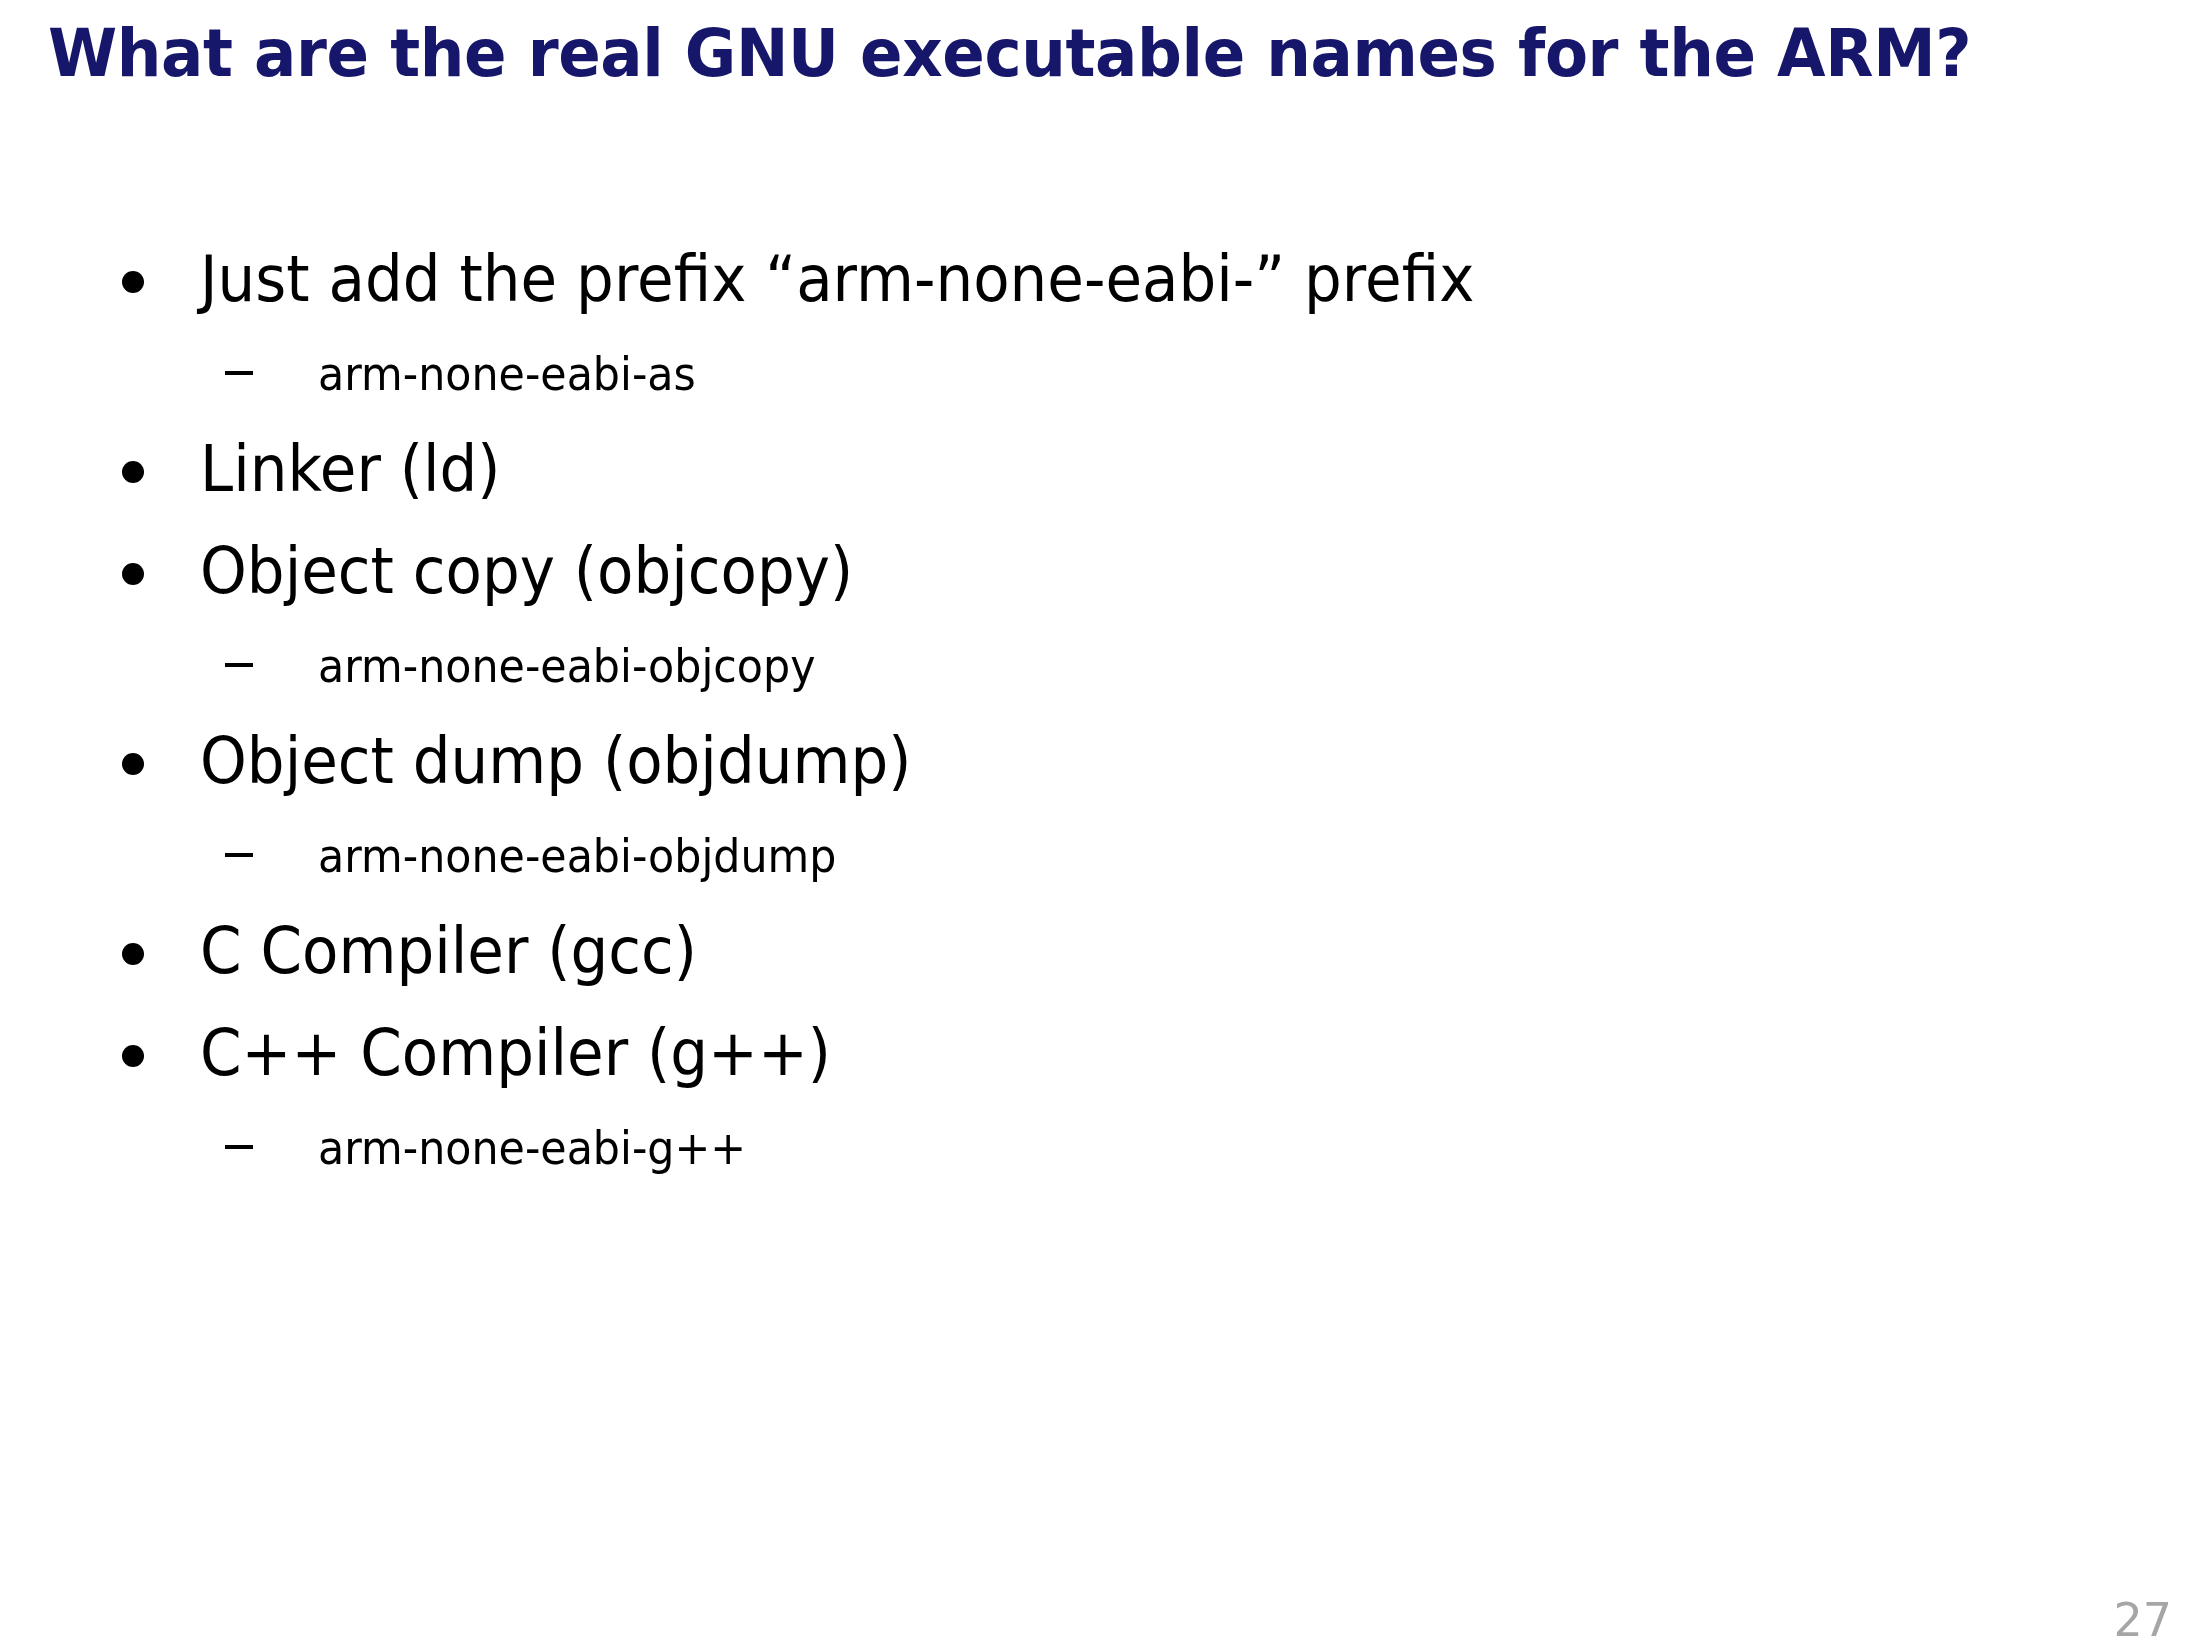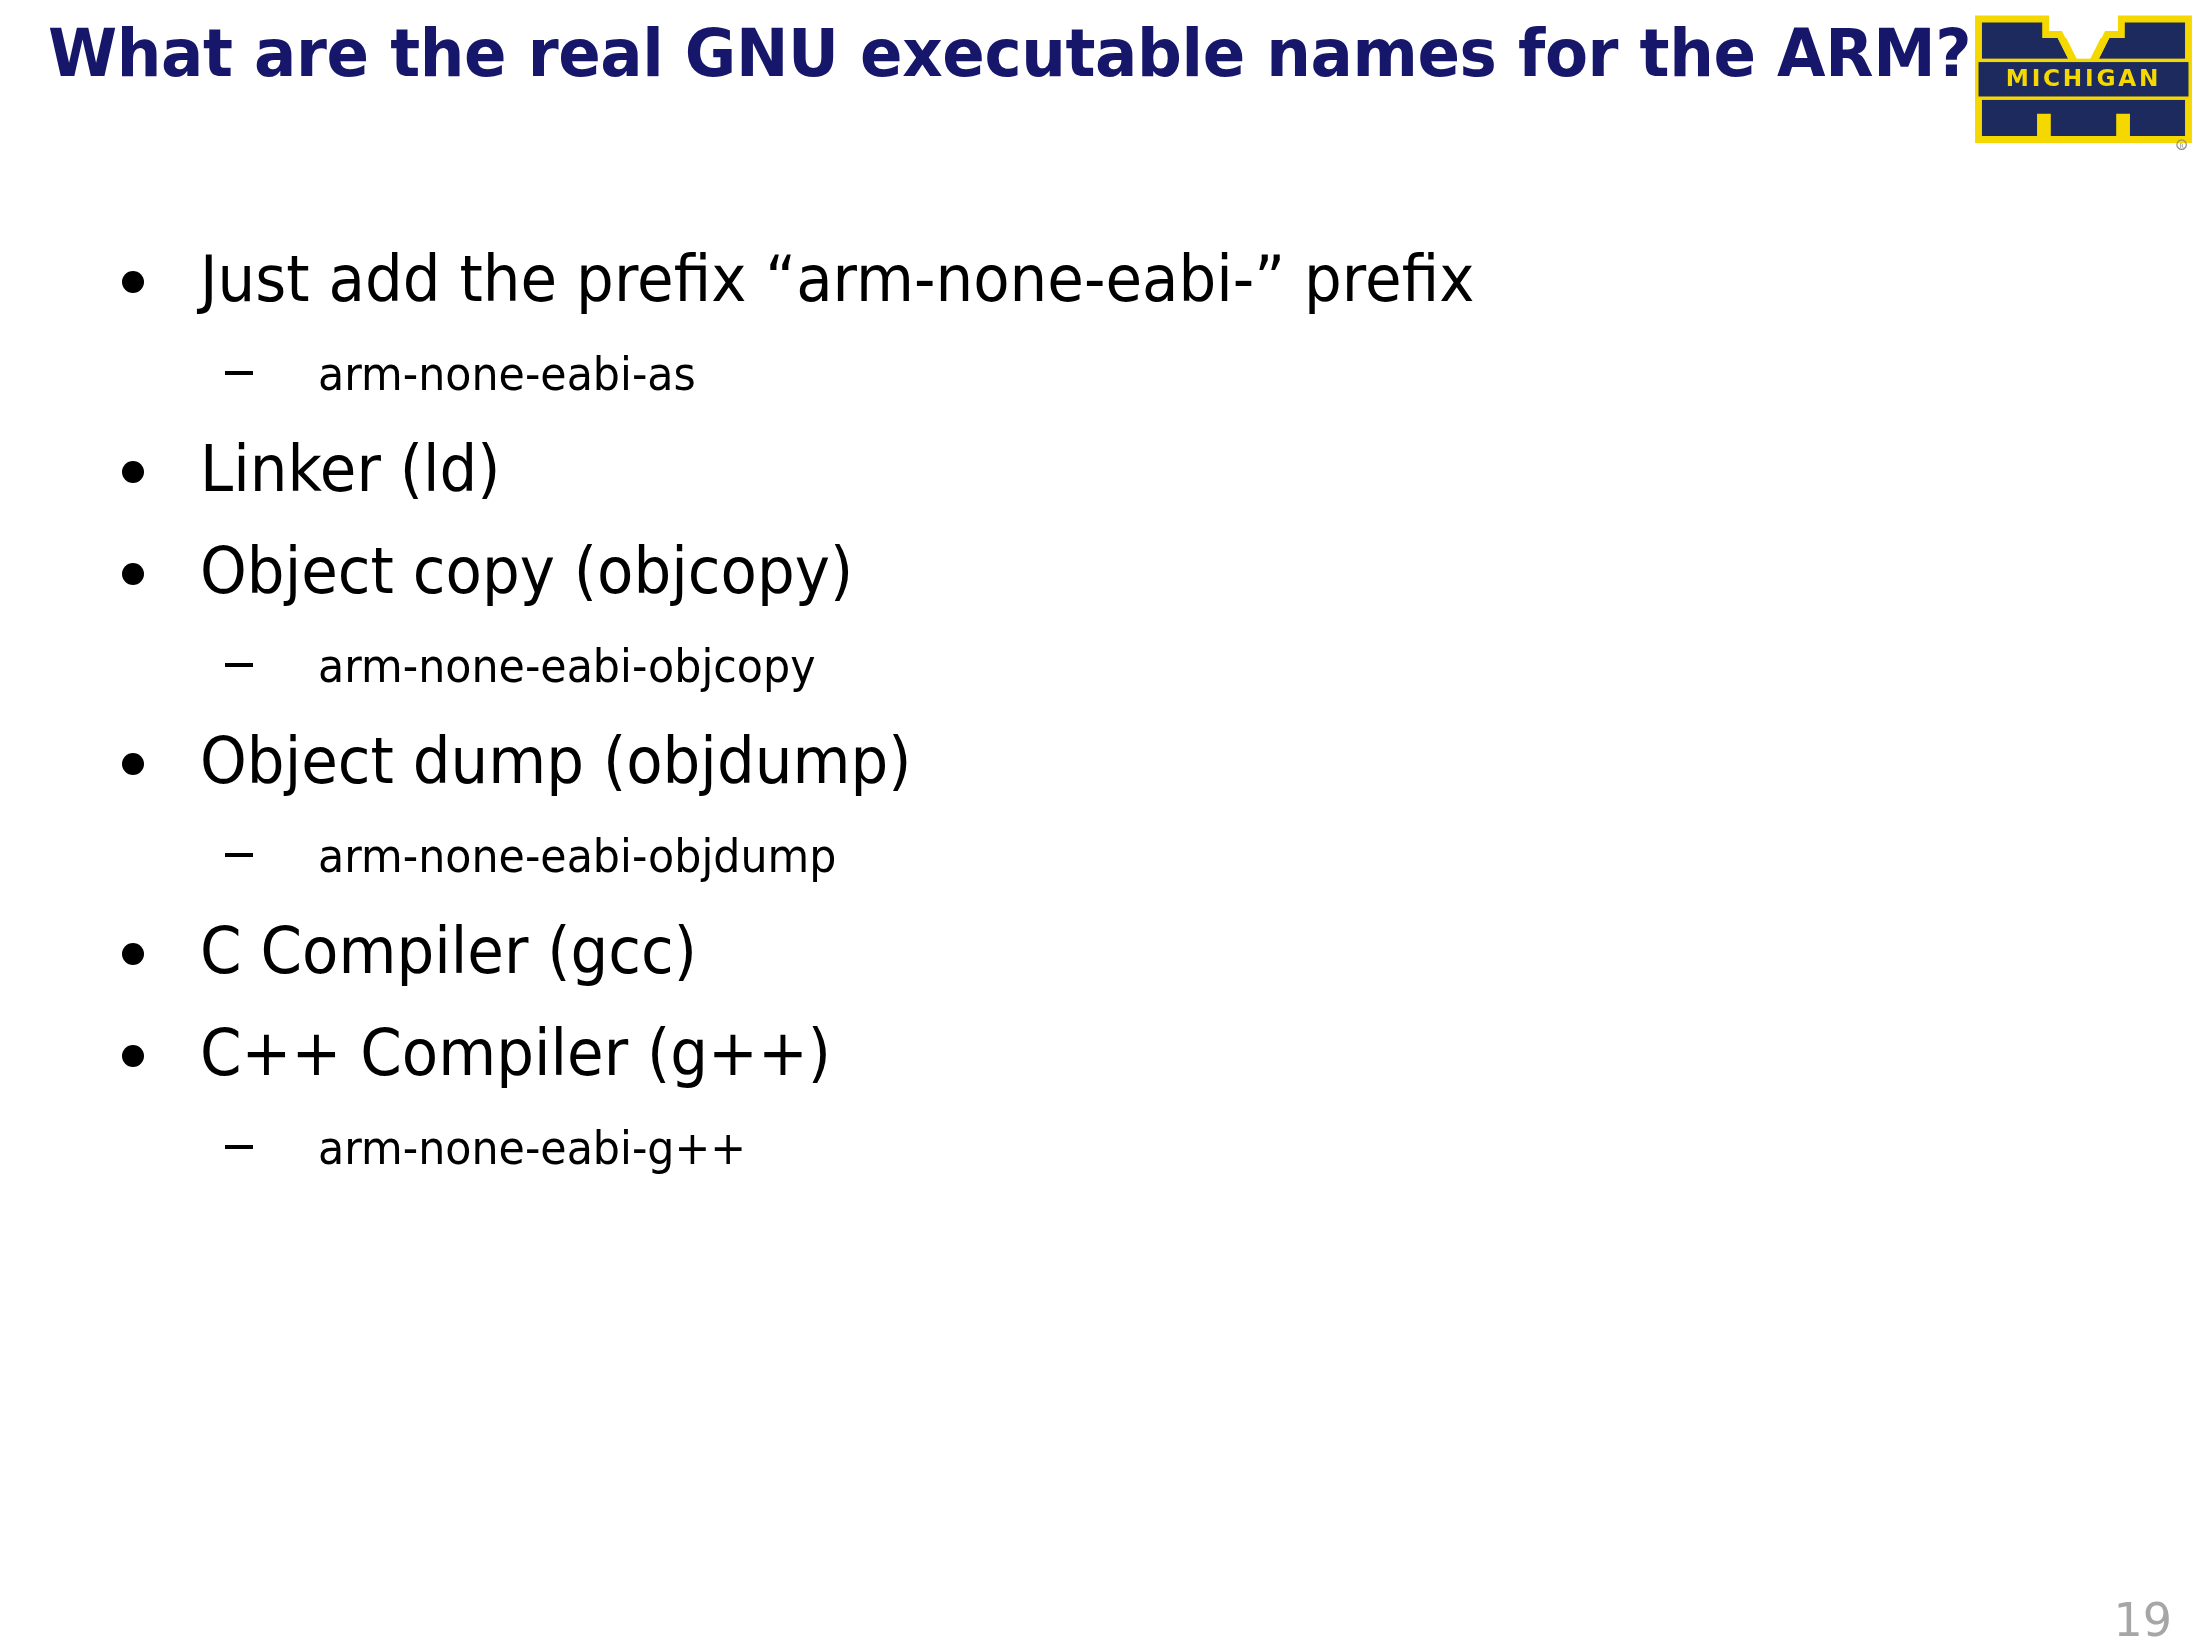--- a/index.html
+++ b/index.html
@@ -120,42 +120,20 @@
 </style>
 </head>
 <body>
 
 <div class="slide">
 
   <div class="title-bar">
     <div class="slide-title">What are the real GNU executable names for the ARM?</div>
   </div>
 
-  <div class="logo">
-    <svg viewBox="0 0 252 172" xmlns="http://www.w3.org/2000/svg" aria-hidden="true">
-
-      <g>
-        <path d="M8 18 H78 V36 H96 L126 96 L156 36 H174 V18 H244
-                 V150 H180 V124 H164 V150 H88 V124 H72 V150 H8 Z" fill="none" stroke="#f5d800" stroke-width="16" stroke-linejoin="miter"></path>
-        <path d="M8 18 H78 V36 H96 L126 96 L156 36 H174 V18 H244
-                 V150 H180 V124 H164 V150 H88 V124 H72 V150 H8 Z" fill="#1c2a5e"></path>
-
-        <path d="M96 36 L126 96 L156 36 L146 36 L126 76 L106 36 Z" fill="#f5d800"></path>
-
-        <path d="M110 104 L126 136 L142 104 Z" fill="#1c2a5e"></path>
-      </g>
-
-      <rect x="0" y="60" width="252" height="48" fill="#f5d800"></rect>
-      <rect x="4" y="64" width="244" height="40" fill="#1c2a5e"></rect>
-      <text x="126" y="92" text-anchor="middle" font-family="DejaVu Sans, sans-serif" font-size="27" font-weight="bold" letter-spacing="3.2" fill="#f5d800">MICHIGAN</text>
-
-      <circle cx="240" cy="160" r="5.5" fill="none" stroke="#8a8a8a" stroke-width="1.4"></circle>
-      <text x="240" y="163.5" text-anchor="middle" font-family="DejaVu Sans, sans-serif" font-size="7" fill="#8a8a8a">R</text>
-    </svg>
-  </div>
 
   <div class="body-list">
 
     <div class="l1">
       <span class="bullet"></span>
       <span class="txt">Just add the prefix “arm-none-eabi-” prefix</span>
     </div>
 
 
     <div class="l2">
@@ -200,16 +178,16 @@
       <span class="txt">C++ Compiler (g++)</span>
     </div>
 
     <div class="l2">
       <span class="dash"></span>
       <span class="txt">arm-none-eabi-g++</span>
     </div>
 
   </div>
 
-  <div class="page-num">19</div>
+  <div class="page-num">27</div>
 
 </div>
 
 
 </body></html>

